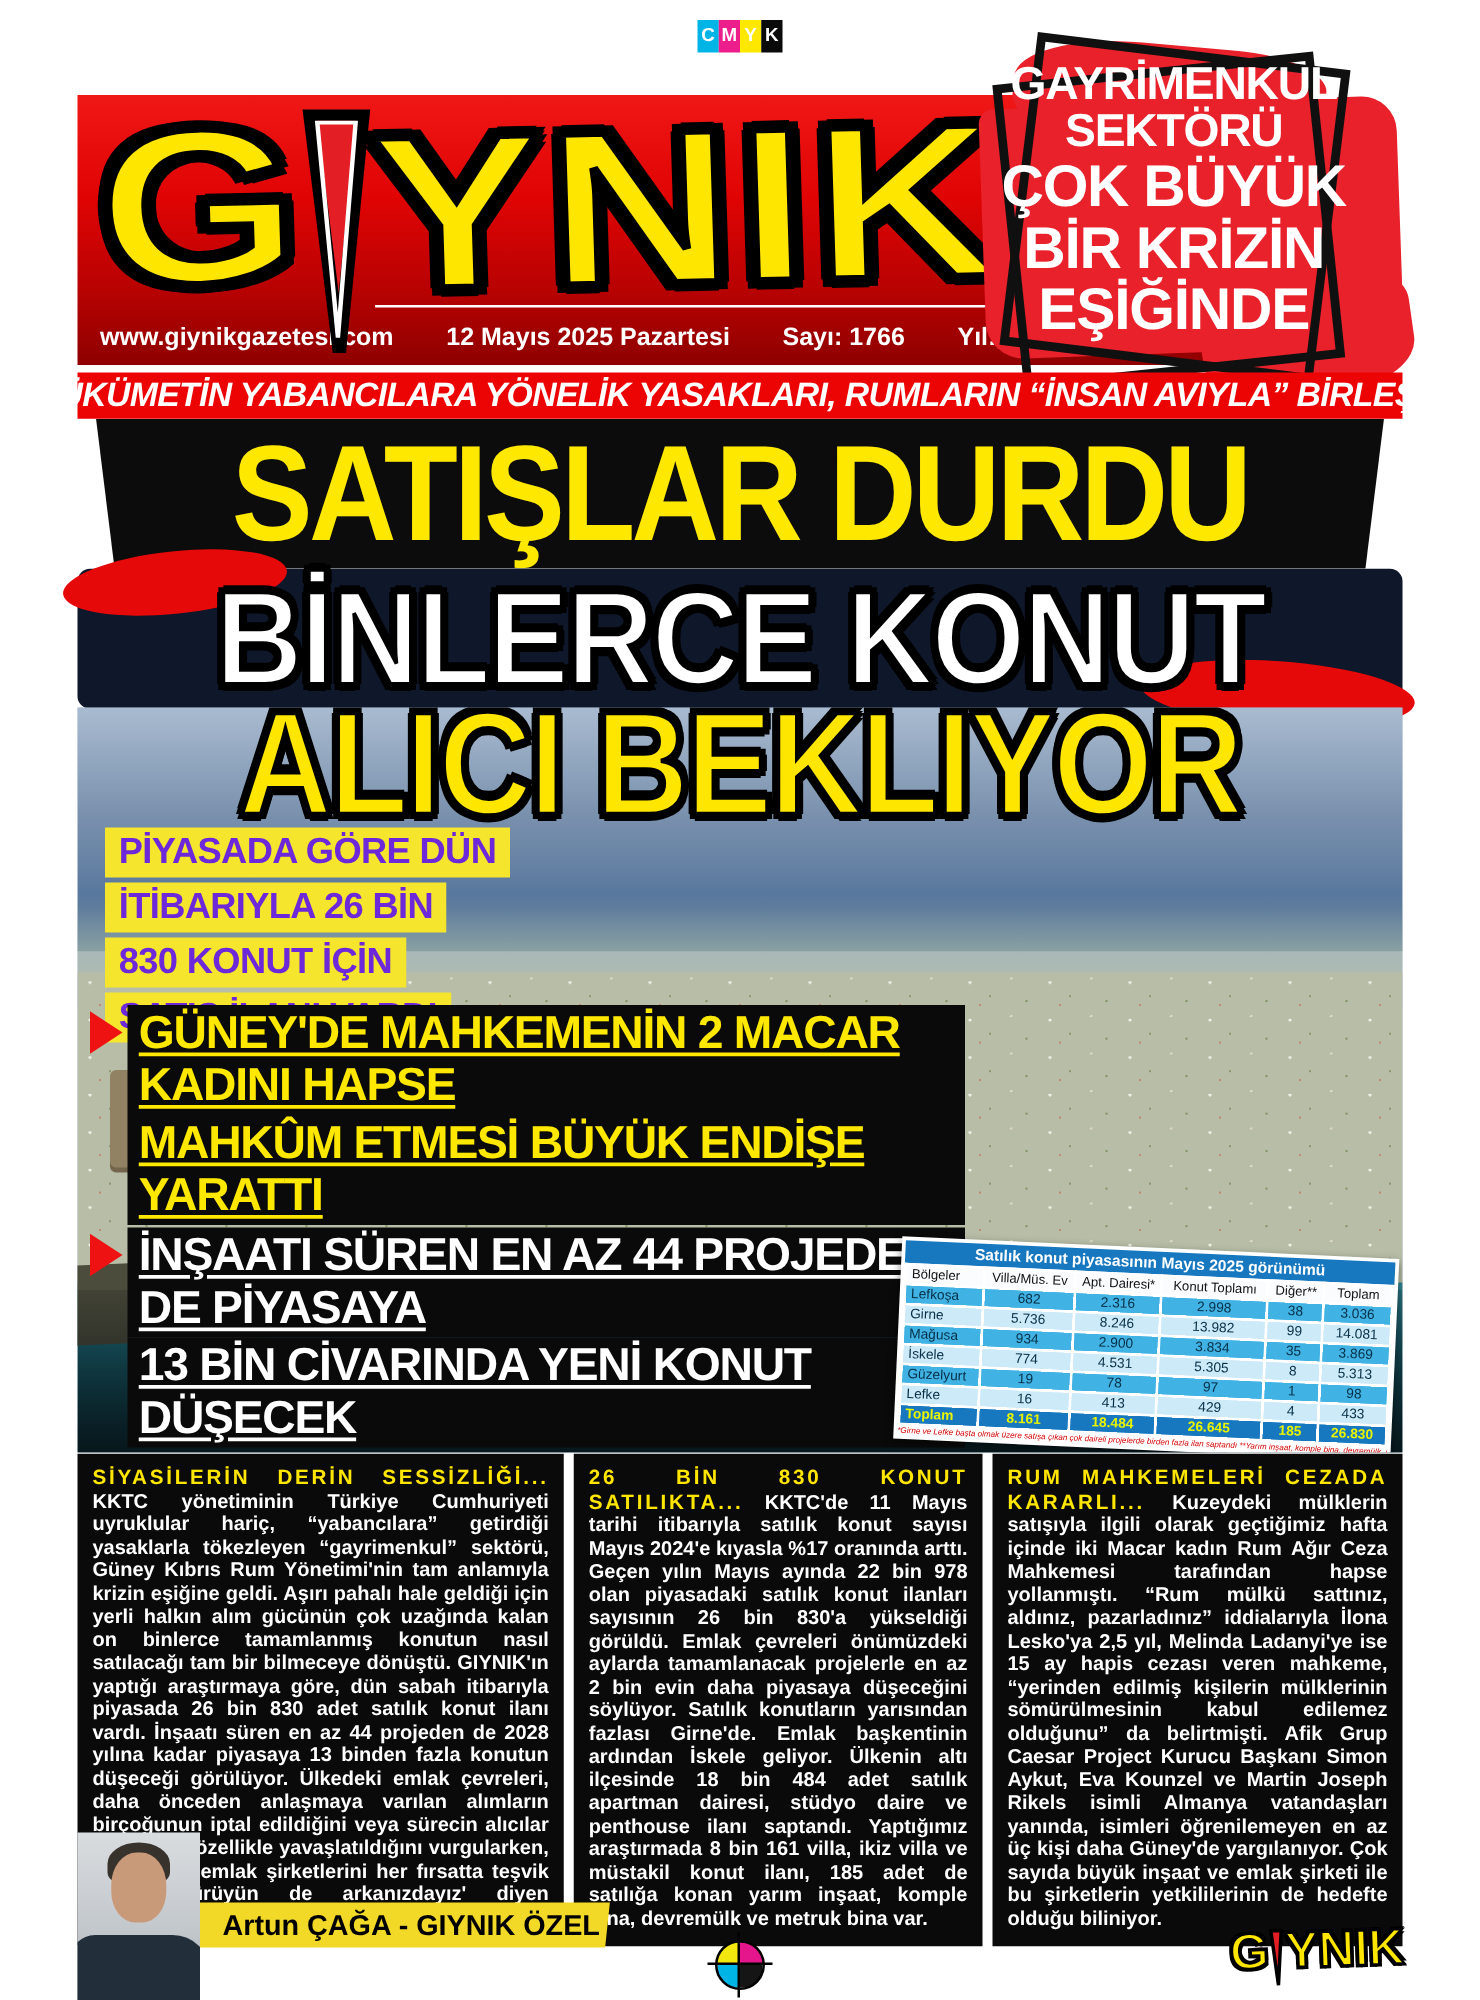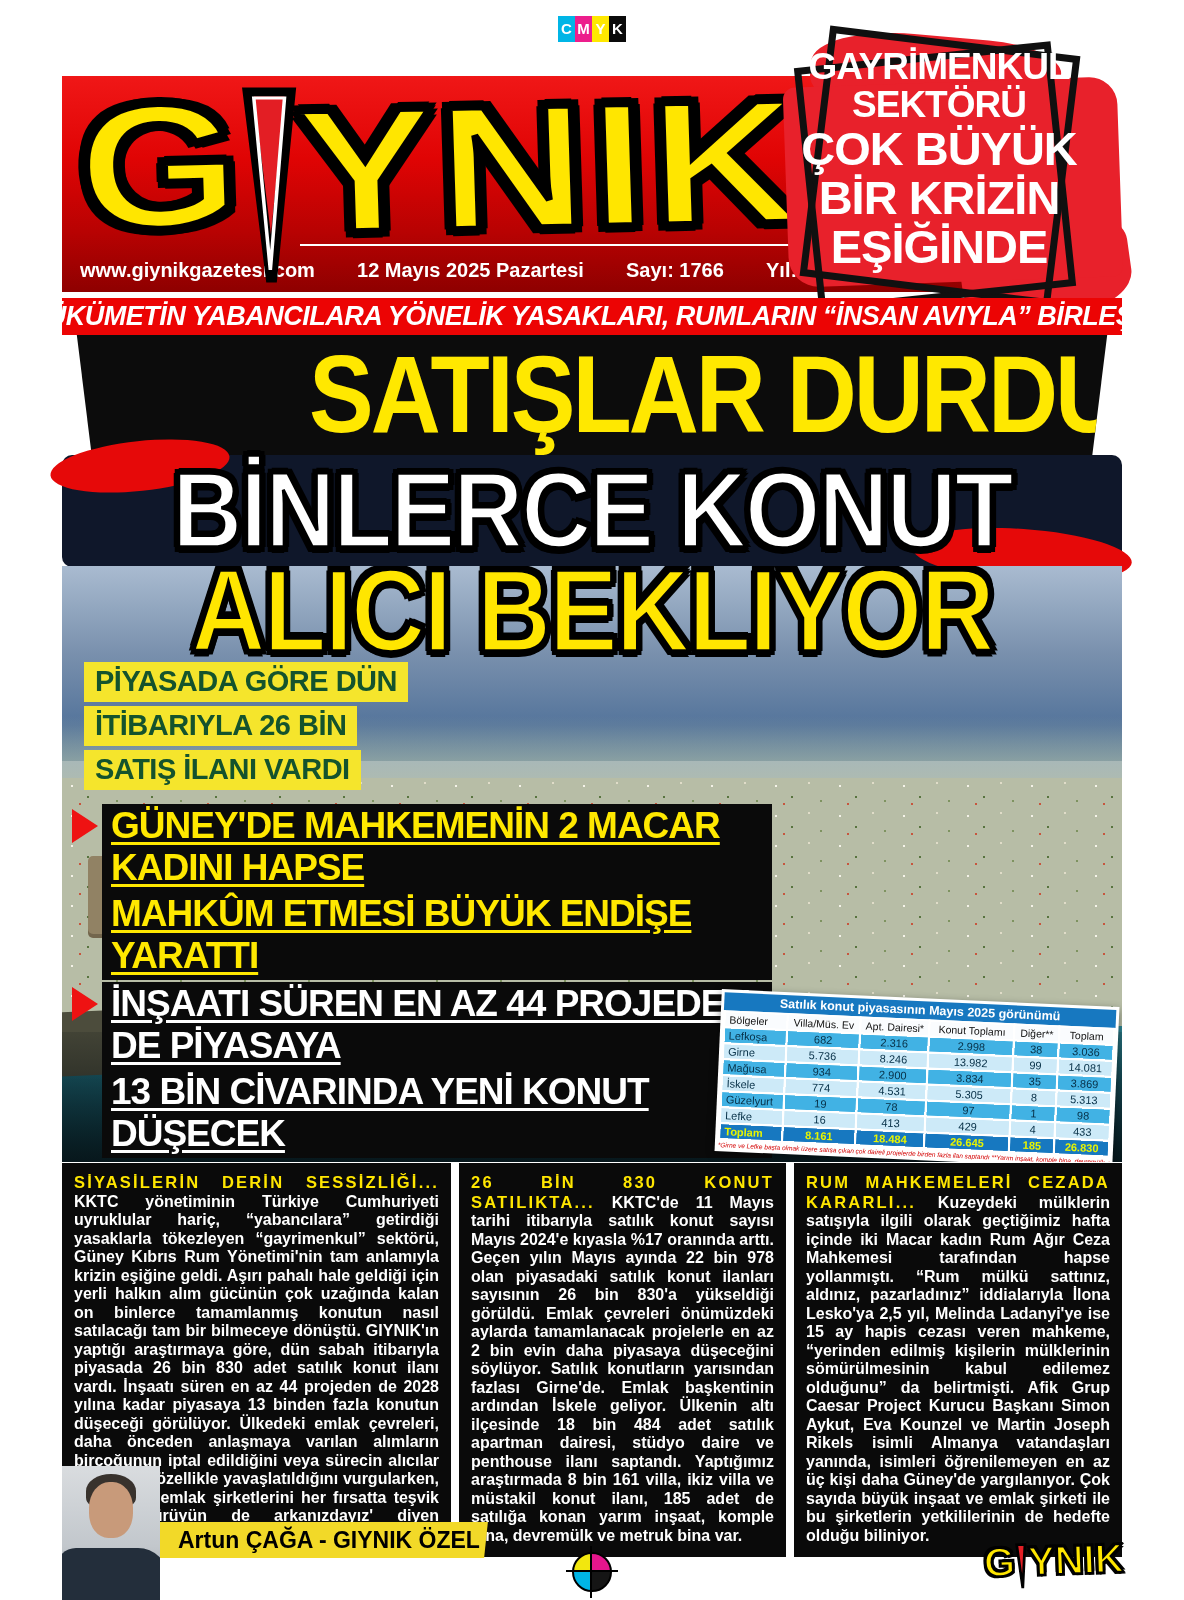--- a/index.html
+++ b/index.html
@@ -43,21 +43,21 @@
   .crisis .l{font-size:47px;letter-spacing:-1px;}
 
   
   .kicker{position:absolute;left:62px;top:298px;width:1060px;height:37px;background:#ec0404;
           display:flex;align-items:center;justify-content:center;color:#fff;font-style:italic;
           font-weight:900;font-size:27px;letter-spacing:-0.5px;white-space:nowrap;z-index:7;}
 
   
   .band-black{position:absolute;left:62px;top:335px;width:1060px;height:120px;background:#0c0c0c;
               clip-path:polygon(1.4% 0,98.6% 0,97.2% 100%,2.8% 100%);
-              display:flex;align-items:center;justify-content:flex-end;}
+              display:flex;align-items:center;justify-content:center;}
   .h-yellow{color:#ffe800;font-weight:900;font-size:97px;letter-spacing:-3px;white-space:nowrap;
             transform:scaleY(1.12);}
   .band-red{position:absolute;left:62px;top:455px;width:1060px;height:112px;background:#0f172a;
             border-radius:10px;display:flex;align-items:center;justify-content:center;}
   .band-red:before,.band-red:after{content:"";position:absolute;background:#e60909;border-radius:50%;}
   .band-red:before{left:-12px;top:-14px;width:180px;height:50px;transform:rotate(-6deg);}
   .band-red:after{right:-10px;bottom:-14px;width:220px;height:52px;transform:rotate(4deg);}
   .h-white{color:#fff;font-weight:900;font-size:97px;letter-spacing:-2px;white-space:nowrap;
            transform:scaleY(1.1);z-index:2;
            -webkit-text-stroke:3px #000;
@@ -93,21 +93,21 @@
            background:linear-gradient(180deg,rgba(8,14,16,.15),rgba(6,12,14,.8));}
 
   .h-photo{position:absolute;top:-14px;left:0;right:0;text-align:center;z-index:3;
            color:#ffe600;font-weight:900;font-size:103px;letter-spacing:-2px;white-space:nowrap;
            transform:scaleY(1.14);
            -webkit-text-stroke:3px #000;
            text-shadow:-4px -4px 0 #000,4px -4px 0 #000,-4px 4px 0 #000,4px 4px 0 #000,
                        0 -5px 0 #000,0 5px 0 #000,-5px 0 0 #000,5px 0 0 #000;}
 
   .infobox{position:absolute;left:22px;top:96px;z-index:4;}
-  .infobox span{display:table;background:#f5e52c;color:#14532d;font-weight:900;font-size:29px;
+  .infobox span{display:table;background:#f5e52c;color:#6d28d9;font-weight:900;font-size:29px;
                 letter-spacing:-0.5px;padding:3px 11px 4px;margin-bottom:4px;}
 
   
   .htable{position:absolute;right:6px;bottom:2px;width:392px;z-index:5;background:#fff;
           padding:3px;transform:rotate(2.6deg);box-shadow:0 3px 8px rgba(0,0,0,.45);}
   .ht-title{background:#1778c0;color:#fff;font-weight:bold;font-size:12.5px;text-align:center;
             padding:2px 0;}
   .htable table{border-collapse:collapse;width:100%;table-layout:fixed;font-size:11px;}
   .htable th,.htable td{border:2px solid #fff;padding:1px 2px;text-align:center;overflow:hidden;
                         white-space:nowrap;}
@@ -227,20 +227,21 @@
     <div class="ph-sea"></div>
     <div class="ph-boats"></div>
     <div class="ph-quay"></div>
     <div class="ph-dark"></div>
 
     <div class="h-photo">ALICI BEKLİYOR</div>
 
     <div class="infobox">
       <span>PİYASADA GÖRE DÜN</span>
       <span>İTİBARIYLA 26 BİN</span>
+      <span>830 KONUT İÇİN</span>
       <span>SATIŞ İLANI VARDI</span>
     </div>
 
     <div class="htable">
       <div class="ht-title">Satılık konut piyasasının Mayıs 2025 görünümü</div>
       <table>
         <colgroup>
             <col style="width:62px">
             <col style="width:72px">
             <col style="width:68px">

